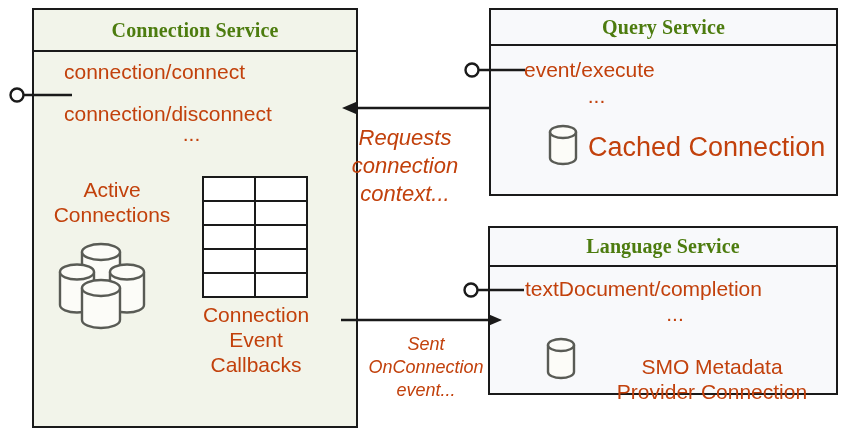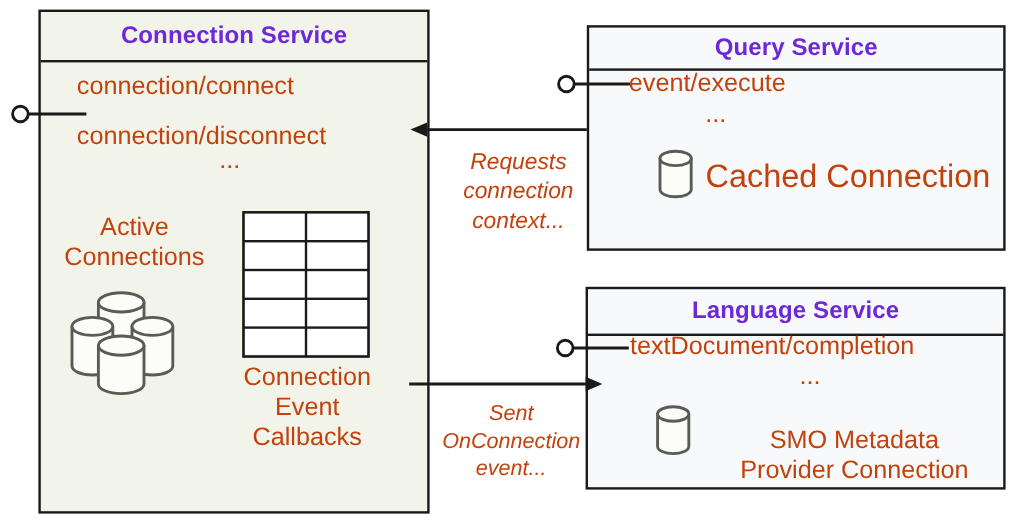--- a/index.html
+++ b/index.html
@@ -23,35 +23,35 @@
   .uml-box {
     position: absolute;
     box-sizing: border-box;
     border: 2px solid #1a1a1a;
   }
   .uml-box.accent {
     background: #f2f4ea;
   }
   .uml-box.plain {
     background: #f8f9fb;
-    margin-top: 13px;
   }
   .uml-title {
     position: absolute;
     left: 0;
     right: 0;
     top: 0;
     box-sizing: border-box;
     border-bottom: 2px solid #1a1a1a;
     display: flex;
     align-items: center;
     justify-content: center;
     font-weight: bold;
-    color: #6d28d9;
+    color: #4d7c0f;
     letter-spacing: 0.1px;
+    font-family: Liberation Serif, serif;
   }
 
   
   .txt {
     position: absolute;
     color: #c2410c;
     white-space: pre;
     line-height: 1.18;
   }
   .txt.center {
@@ -129,21 +129,21 @@
 
   <div class="uml-box plain" style="left:488px; top:226px; width:350px; height:169px;">
     <div class="uml-title" style="height:39px; font-size:20px;">Language Service</div>
   </div>
 
   <div class="txt" style="left:525px; top:277px; font-size:21px;">textDocument/completion</div>
   <div class="txt center" style="left:525px; top:302px; width:300px; font-size:21px;">...</div>
   <div class="txt center" style="left:596px; top:335px; width:232px; font-size:21px;margin-top:20px;">SMO Metadata
 Provider Connection</div>
 
-  <div class="txt ital" style="left:367px; top:124px; width:130px; font-size:19px;">Requests
+  <div class="txt ital" style="left:340px; top:124px; width:130px; font-size:22px;">Requests
 connection
 context...</div>
 
   <div class="txt ital" style="left:356px; top:333px; width:140px; font-size:18px;">Sent
 OnConnection
 event...</div>
 
   <svg class="svg-layer" viewBox="0 0 846 436">
 
     <g>

